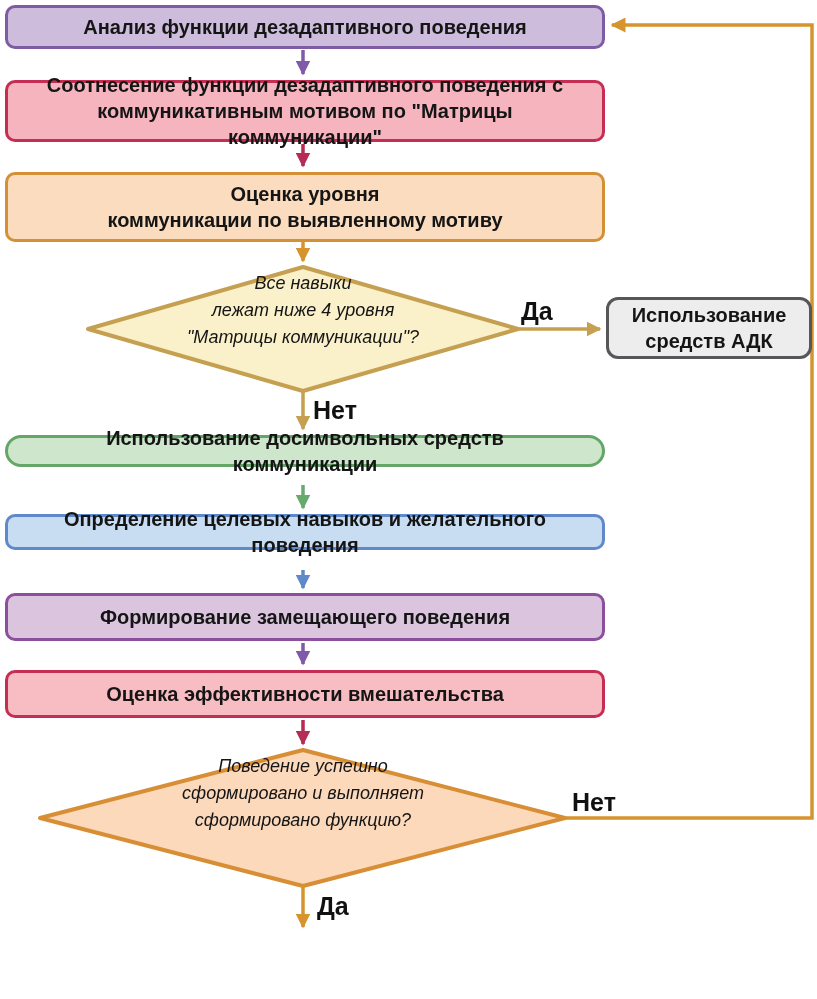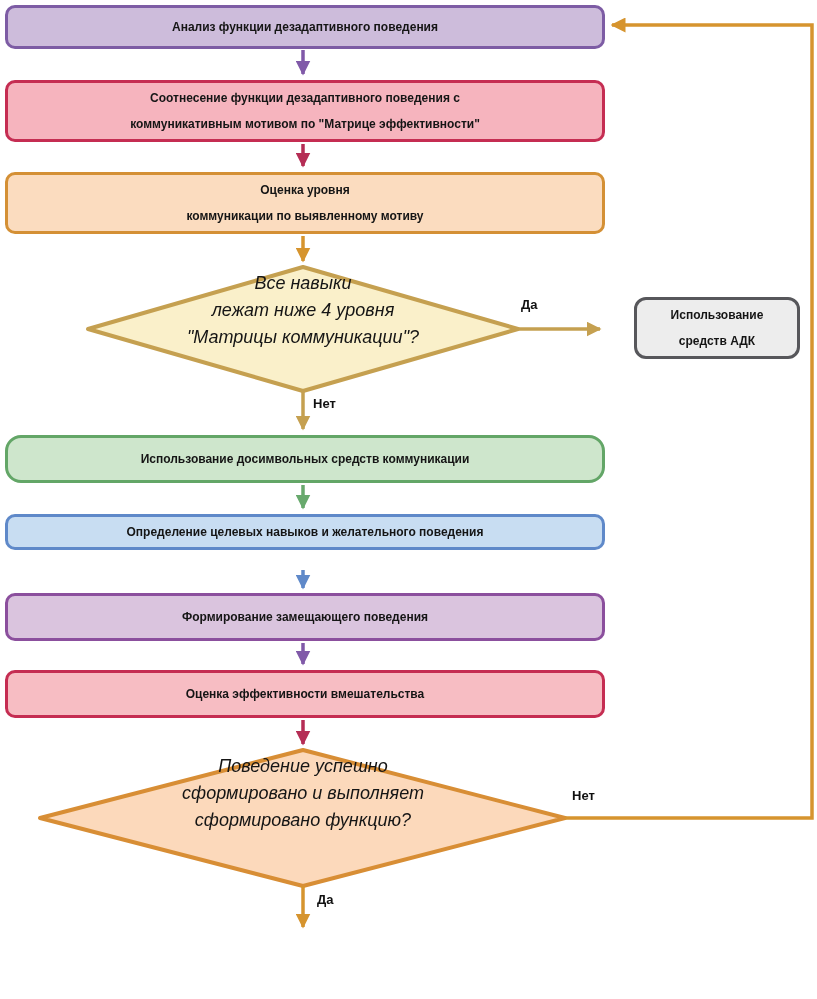--- a/index.html
+++ b/index.html
@@ -20,52 +20,52 @@
     position: absolute;
     box-sizing: border-box;
     display: flex;
     align-items: center;
     justify-content: center;
     text-align: center;
     border-style: solid;
     border-width: 3.5px;
     border-radius: 10px;
     font-weight: bold;
-    font-size: 12px;
+    font-size: 20px;
     line-height: 26px;
     color: #151515;
     padding: 2px 26px;
   }
   .node span { white-space: pre-line; }
   .n-analyze     { left: 5px;   top: 5px;   width: 600px; height: 44px;  background: #cdbcdb; border-color: #7d5ca4; }
   .n-correlate   { left: 5px;   top: 80px;  width: 600px; height: 62px;  background: #f6b4be; border-color: #c52d52; }
-  .n-assess      { left: 5px;   top: 172px; width: 600px; height: 62px;  background: #fbdcbf; border-color: #d49035; }
-  .n-aac         { left: 634px; top: 297px; width: 166px; height: 62px;  background: #ededed; border-color: #57575b; border-radius: 12px; }
-  .n-presymbolic { left: 5px;   top: 435px; width: 600px; height: 48px;  background: #cee6cc; border-color: #63a667; border-radius: 16px; }
+  .n-assess      { left: 5px;   top: 172px; width: 600px; height: 70px;  background: #fbdcbf; border-color: #d49035; }
+  .n-aac         { left: 606px; top: 297px; width: 206px; height: 62px;  background: #ededed; border-color: #57575b; border-radius: 12px; }
+  .n-presymbolic { left: 5px;   top: 435px; width: 600px; height: 32px;  background: #cee6cc; border-color: #63a667; border-radius: 16px; }
   .n-define      { left: 5px;   top: 514px; width: 600px; height: 36px;  background: #c8ddf2; border-color: #5f89c9; }
   .n-replacement { left: 5px;   top: 593px; width: 600px; height: 48px;  background: #dac4de; border-color: #8b4f9d; }
   .n-evaluate    { left: 5px;   top: 670px; width: 600px; height: 48px;  background: #f7bdc3; border-color: #c52d52; }
   .n-generalize  { left: 5px;   top: 933px; width: 600px; height: 63px;  background: #cee6cc; border-color: #63a667; }
   .diamond-text {
     position: absolute;
     display: flex;
     justify-content: center;
     text-align: center;
     font-style: italic;
     font-size: 18px;
     line-height: 27px;
     color: #151515;
   }
   .diamond-text span { white-space: pre-line; }
   .dt-1 { left: 118px; top: 270px; width: 370px; height: 120px; }
   .dt-2 { left: 88px;  top: 753px; width: 430px; height: 128px; }
   .edge-label {
     position: absolute;
     font-weight: bold;
-    font-size: 13px;
+    font-size: 25px;
     color: #111111;
   }
   .el-yes1 { left: 521px; top: 297px; }
   .el-no1  { left: 313px; top: 396px; }
   .el-no2  { left: 572px; top: 788px; }
   .el-yes2 { left: 317px; top: 892px; }
 </style>
 </head>
 <body>
 
@@ -112,21 +112,21 @@
     <polyline points="565,818 812,818 812,25 612,25" fill="none" stroke="#d6942e" stroke-width="3.5" stroke-linejoin="miter" marker-end="url(#ah-orange)"></polyline>
     <line x1="303" y1="886" x2="303" y2="927" stroke="#d6942e" stroke-width="3.5" marker-end="url(#ah-orange)"></line>
   </svg>
 
   <div class="node n-analyze">
     <span>Анализ функции дезадаптивного поведения</span>
   </div>
 
   <div class="node n-correlate">
     <span>Соотнесение функции дезадаптивного поведения с
-коммуникативным мотивом по "Матрице эффективности"</span>
+коммуникативным мотивом по "Матрицы коммуникации"</span>
   </div>
 
   <div class="node n-assess">
     <span>Оценка уровня
 коммуникации по выявленному мотиву</span>
   </div>
 
   <div class="diamond-text dt-1">
     <span>Все навыки
 лежат ниже 4 уровня

